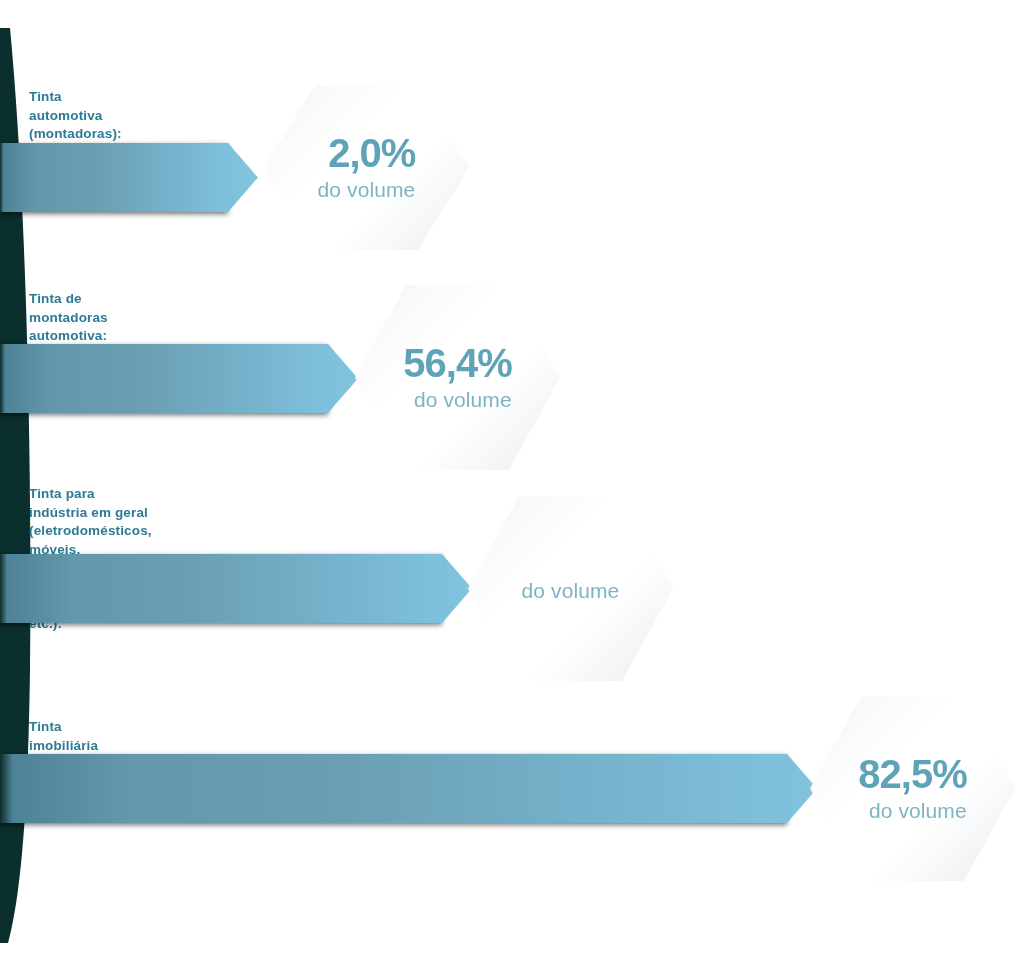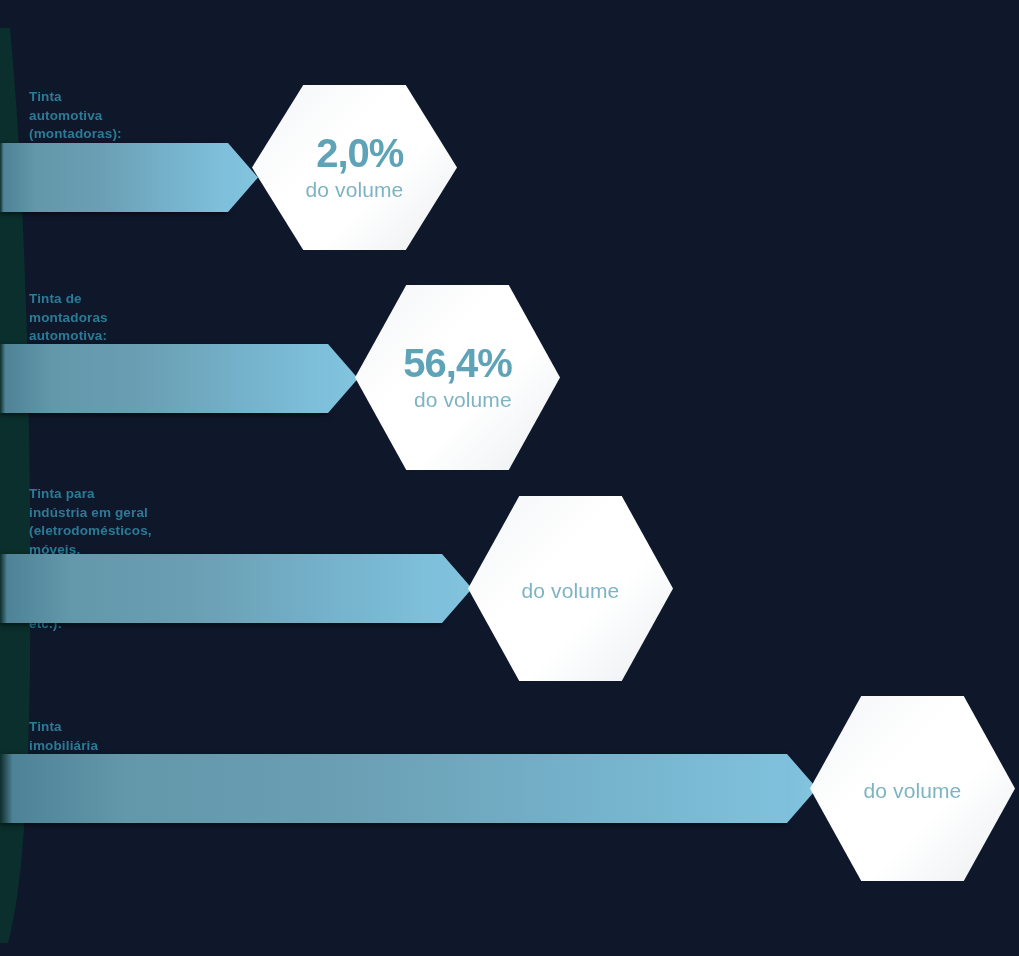--- a/index.html
+++ b/index.html
@@ -7,21 +7,21 @@
     width: 1019px;
     height: 956px;
     background: #000000;
     overflow: hidden;
     font-family: "Liberation Sans", sans-serif;
   }
   #infographic {
     position: relative;
     width: 1019px;
     height: 956px;
-    background: #0f172a;
+    background: #ffffff;
   }
 
   
   .left-ribbon {
     position: absolute;
     left: 0;
     top: 28px;
     width: 34px;
     height: 915px;
     pointer-events: none;
@@ -106,21 +106,21 @@
     <path d="M10,0 C26,170 32,420 30,640 C28,790 20,870 8,915 L0,915 L0,0 Z" fill="#0a2f2c"></path>
   </svg>
 
   <div class="row" style="top:88px;">
     <div class="row-label" style="top:0;">Tinta automotiva
 (montadoras):</div>
     <div class="bar-wrap" style="top:55px;width:258px;height:69px;">
       <div class="bar" style="width:228px;"></div>
       <div class="bar-tip" style="left:228px;width:30px;"></div>
     </div>
-    <div class="hex" style="left:252px;top:-3px;width:205px;height:165px;">
+    <div class="hex" style="left:264px;top:-3px;width:205px;height:165px;">
       <div class="hex-inner">
         <div class="hex-pct">2,0%</div>
         <div class="hex-sub">do volume</div>
       </div>
     </div>
   </div>
 
   <div class="row" style="top:290px;">
     <div class="row-label" style="top:0;">Tinta de montadoras
 automotiva:</div>
@@ -152,18 +152,19 @@
   </div>
 
   <div class="row" style="top:718px;">
     <div class="row-label" style="top:0;">Tinta imobiliária representa cerca de:</div>
     <div class="bar-wrap" style="top:36px;width:817px;height:69px;">
       <div class="bar" style="width:787px;"></div>
       <div class="bar-tip" style="left:787px;width:30px;"></div>
     </div>
     <div class="hex" style="left:810px;top:-22px;width:205px;height:185px;">
       <div class="hex-inner">
+        <div class="hex-pct">82,5%</div>
         <div class="hex-sub">do volume</div>
       </div>
     </div>
   </div>
 
 </div>
 
 </body></html>

